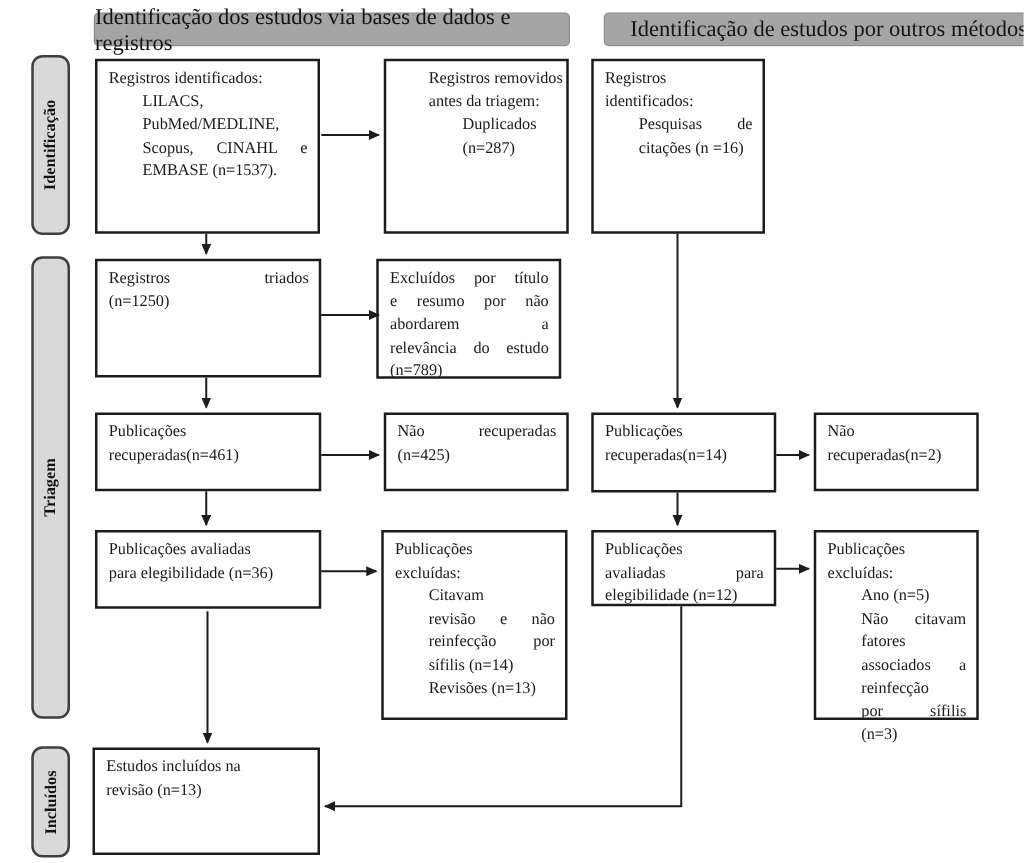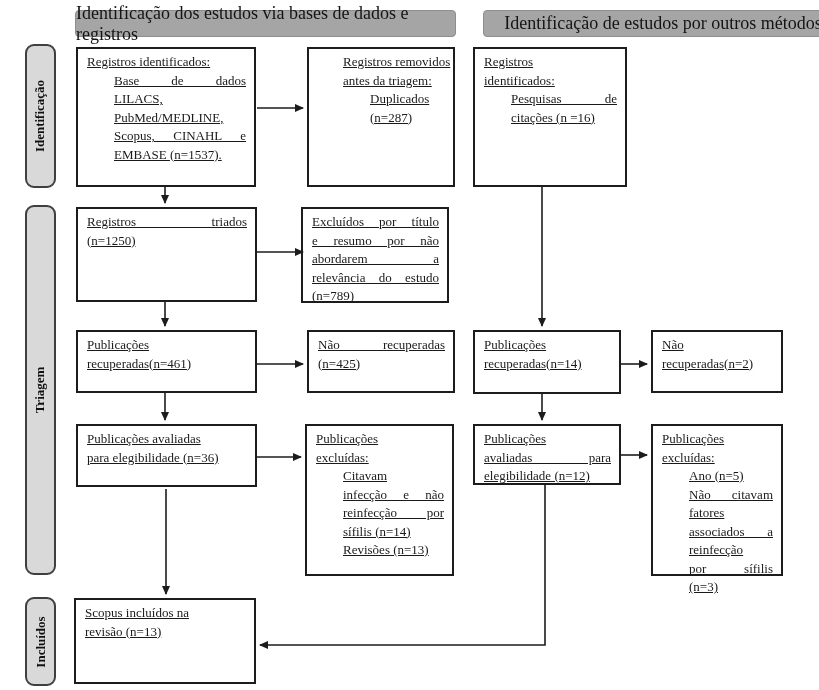--- a/index.html
+++ b/index.html
@@ -19,26 +19,26 @@
     border-radius:9px;display:flex;align-items:center;justify-content:center;box-sizing:border-box;
   }
   .vlabel>span{transform:rotate(-90deg);white-space:nowrap;font-weight:bold;font-size:13px;color:#111;}
   .vl1{top:44px;height:144px;}
   .vl2{top:205px;height:370px;}
   .vl3{top:597px;height:89px;}
   .box{
     position:absolute;background:#ffffff;border:2px solid #1c1c1c;box-sizing:border-box;
     font-size:13px;line-height:18.5px;padding:4px 8px 0 9px;
   }
-  .ln{white-space:nowrap;text-decoration:underline;}
+  .ln{white-space:nowrap;}
   .ln.ind{padding-left:27px;}
   .ln.jst{white-space:normal;text-align:justify;text-align-last:justify;}
   .bA{left:76px;top:47px;width:180px;height:140px;}
   .bB{left:307px;top:47px;width:148px;height:140px;padding-left:34px;}
-  .bJ{left:473px;top:47px;width:154px;height:140px;}
+  .bJ{left:473px;top:47px;width:139px;height:140px;}
   .bC{left:76px;top:207px;width:181px;height:95px;}
   .bD{left:301px;top:207px;width:148px;height:96px;}
   .bE{left:76px;top:330px;width:181px;height:63px;}
   .bF{left:307px;top:330px;width:148px;height:63px;}
   .bK{left:473px;top:330px;width:148px;height:64px;}
   .bL{left:651px;top:330px;width:132px;height:63px;}
   .bG{left:76px;top:424px;width:181px;height:63px;}
   .bH{left:305px;top:424px;width:149px;height:152px;}
   .bM{left:473px;top:424px;width:148px;height:61px;}
   .bN{left:651px;top:424px;width:132px;height:152px;}
@@ -62,21 +62,20 @@
   </div>
   <div class="vlabel vl2">
     <span>Triagem</span>
   </div>
   <div class="vlabel vl3">
     <span>Incluídos</span>
   </div>
 
   <div class="box bA">
       <div class="ln">Registros identificados:</div>
-      <div class="ln ind jst">Base de dados</div>
       <div class="ln ind">LILACS,</div>
       <div class="ln ind">PubMed/MEDLINE,</div>
       <div class="ln ind jst">Scopus, CINAHL e</div>
       <div class="ln ind">EMBASE (n=1537).</div>
     </div>
   <div class="box bB">
       <div class="ln">Registros removidos</div>
       <div class="ln">antes da triagem:</div>
       <div class="ln ind">Duplicados</div>
       <div class="ln ind">(n=287)</div>
@@ -115,21 +114,21 @@
       <div class="ln">recuperadas(n=2)</div>
     </div>
   <div class="box bG">
       <div class="ln">Publicações avaliadas</div>
       <div class="ln">para elegibilidade (n=36)</div>
     </div>
   <div class="box bH">
       <div class="ln">Publicações</div>
       <div class="ln">excluídas:</div>
       <div class="ln ind">Citavam</div>
-      <div class="ln ind jst">infecção e não</div>
+      <div class="ln ind jst">revisão e não</div>
       <div class="ln ind jst">reinfecção por</div>
       <div class="ln ind">sífilis (n=14)</div>
       <div class="ln ind">Revisões (n=13)</div>
     </div>
   <div class="box bM">
       <div class="ln">Publicações</div>
       <div class="ln jst">avaliadas para</div>
       <div class="ln">elegibilidade (n=12)</div>
     </div>
   <div class="box bN">
@@ -137,21 +136,21 @@
       <div class="ln">excluídas:</div>
       <div class="ln ind">Ano (n=5)</div>
       <div class="ln ind jst">Não citavam</div>
       <div class="ln ind">fatores</div>
       <div class="ln ind jst">associados a</div>
       <div class="ln ind">reinfecção</div>
       <div class="ln ind jst">por sífilis</div>
       <div class="ln ind">(n=3)</div>
     </div>
   <div class="box bI">
-      <div class="ln">Scopus incluídos na</div>
+      <div class="ln">Estudos incluídos na</div>
       <div class="ln">revisão (n=13)</div>
     </div>
 
   <svg class="arrows" width="819" height="690">
     <defs>
       <marker id="ah" markerWidth="9" markerHeight="9" refX="8" refY="4" orient="auto" markerUnits="userSpaceOnUse">
         <path d="M0,0 L9,4 L0,8 z" fill="#1c1c1c"></path>
       </marker>
     </defs>
     <g stroke="#1c1c1c" stroke-width="1.6" fill="none">

